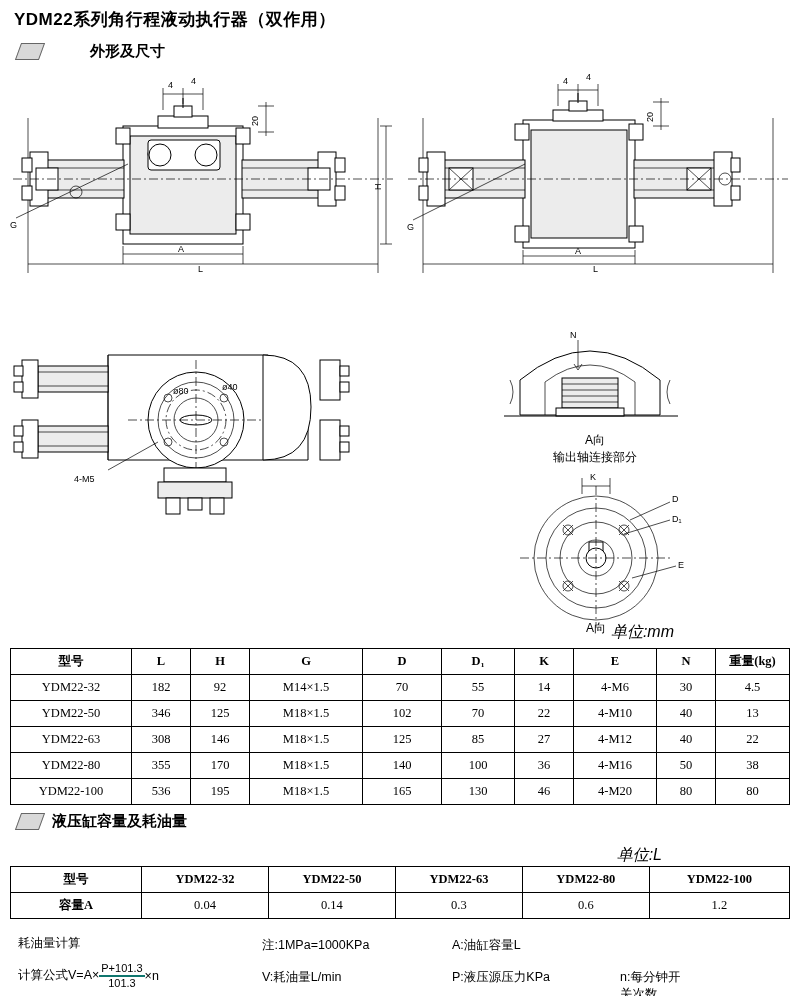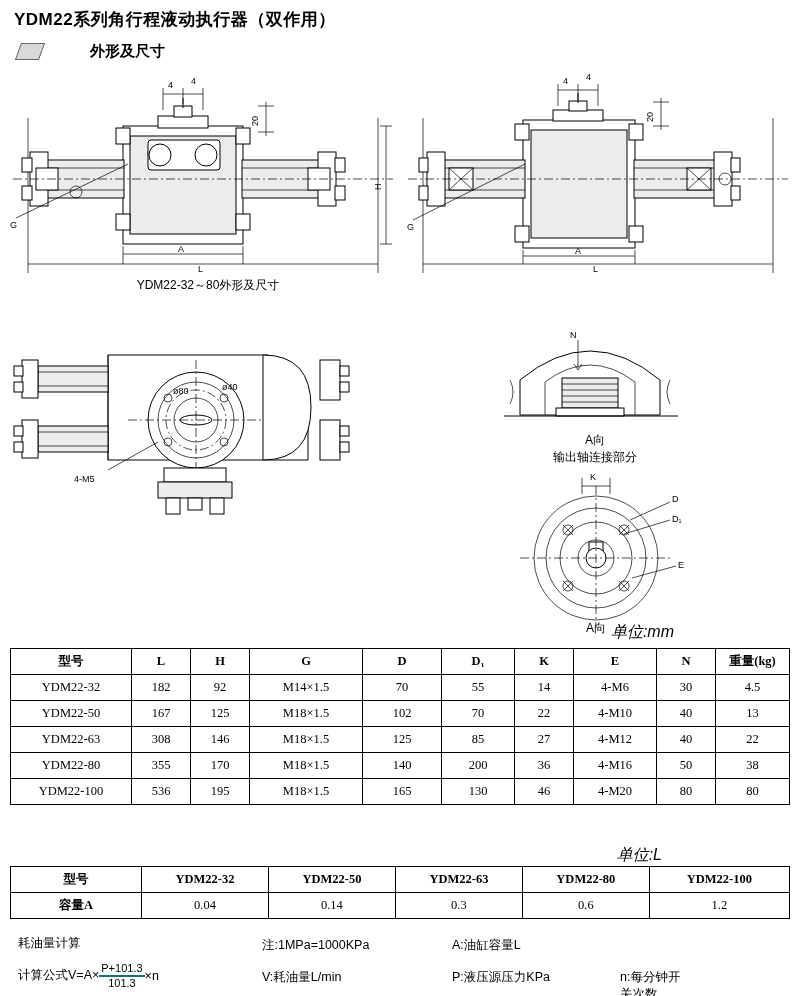--- a/index.html
+++ b/index.html
@@ -125,21 +125,20 @@
     <path class="thin" d="M372 58 L384 58 M372 176 L384 176"></path>
     <text class="txtS" x="373" y="122" transform="rotate(-90 373 122)">H</text>
 
     <path class="thin" d="M115 178 L115 196 M235 178 L235 196"></path>
     <path class="thin" d="M115 186 L235 186"></path>
     <text class="txtS" x="170" y="184">A</text>
     <path class="thin" d="M20 196 L370 196"></path>
     <text class="txtS" x="190" y="204">L</text>
   </svg>
   </div>
-  <div class="cap" style="left:88px;top:277px;width:240px;">YDM22-32～80外形及尺寸</div>
 
   <div style="position:absolute;left:403px;top:68px;">
   <svg width="390" height="205" viewBox="0 0 390 205">
     <path class="thin" d="M20 205 L20 50 M370 205 L370 50"></path>
     <rect class="fillw" x="120" y="52" width="112" height="128"></rect>
     <rect class="fillg" x="128" y="62" width="96" height="108"></rect>
     <rect class="fillw" x="150" y="42" width="50" height="11"></rect>
     <rect class="fillw" x="166" y="33" width="18" height="10"></rect>
     <path class="ln" d="M175 25 L175 35"></path>
 
@@ -311,21 +310,21 @@
         <td>M14×1.5</td>
         <td>70</td>
         <td>55</td>
         <td>14</td>
         <td>4-M6</td>
         <td>30</td>
         <td>4.5</td>
       </tr>
       <tr>
         <td>YDM22-50</td>
-        <td>167</td>
+        <td>346</td>
         <td>125</td>
         <td>M18×1.5</td>
         <td>102</td>
         <td>70</td>
         <td>22</td>
         <td>4-M10</td>
         <td>40</td>
         <td>13</td>
       </tr>
       <tr>
@@ -339,41 +338,45 @@
         <td>4-M12</td>
         <td>40</td>
         <td>22</td>
       </tr>
       <tr>
         <td>YDM22-80</td>
         <td>355</td>
         <td>170</td>
         <td>M18×1.5</td>
         <td>140</td>
-        <td>200</td>
+        <td>100</td>
         <td>36</td>
         <td>4-M16</td>
         <td>50</td>
         <td>38</td>
       </tr>
       <tr>
         <td>YDM22-100</td>
         <td>536</td>
         <td>195</td>
         <td>M18×1.5</td>
         <td>165</td>
         <td>130</td>
         <td>46</td>
         <td>4-M20</td>
         <td>80</td>
         <td>80</td>
       </tr>
     </tbody>
   </table>
 
+  <div class="sec-head" style="left:18px;top:812px;">
+    <span class="glyph"></span>
+    <span class="txt">液压缸容量及耗油量</span>
+  </div>
   <div class="unit" style="right:26px;top:845px;">单位:L</div>
 
   <table class="tbl2">
     <thead>
       <tr>
         <th style="width:130px">型号</th>
         <th>YDM22-32</th>
         <th>YDM22-50</th>
         <th>YDM22-63</th>
         <th>YDM22-80</th>

